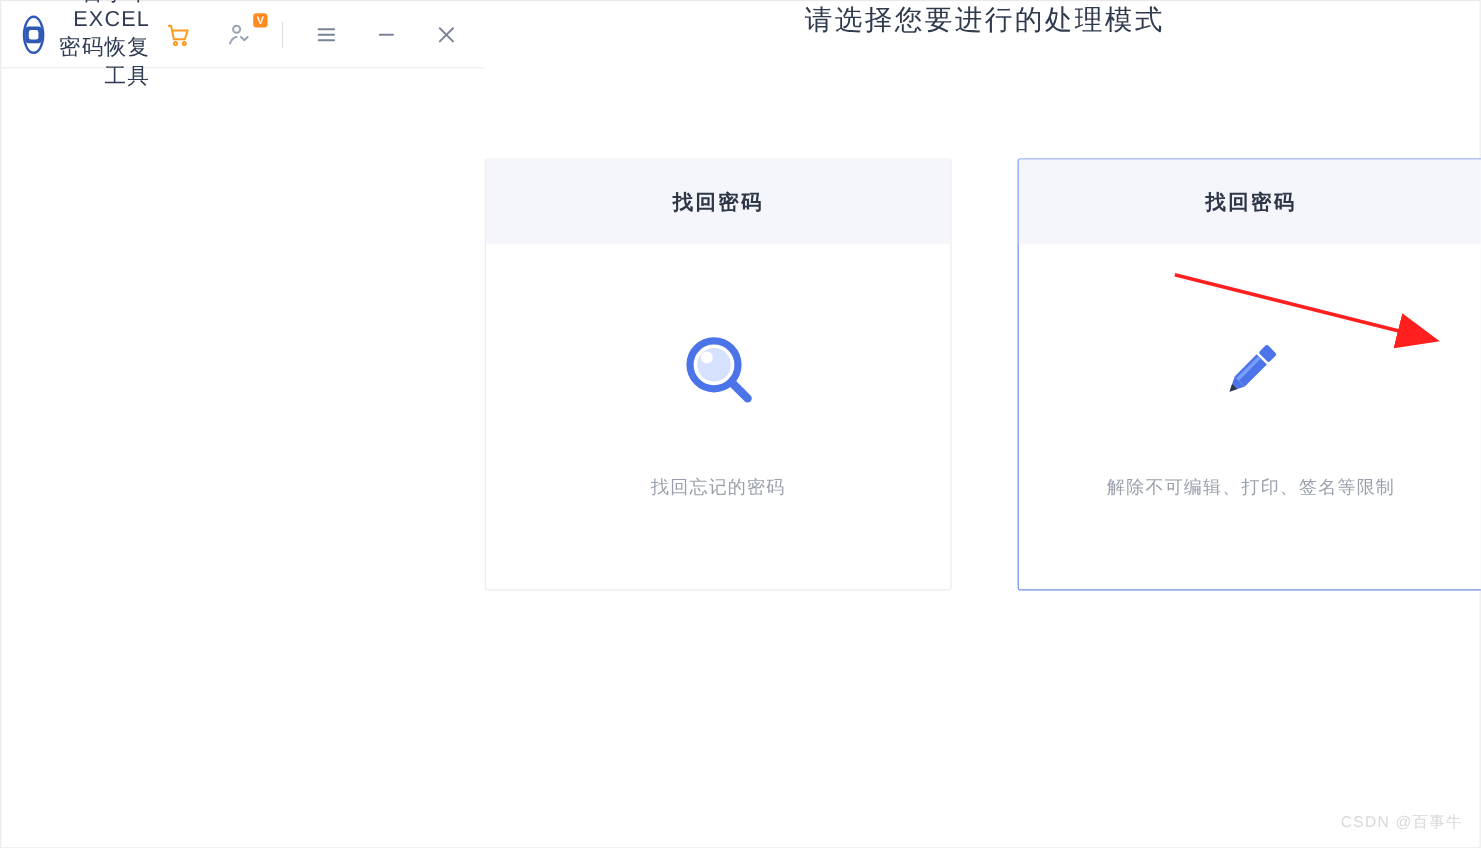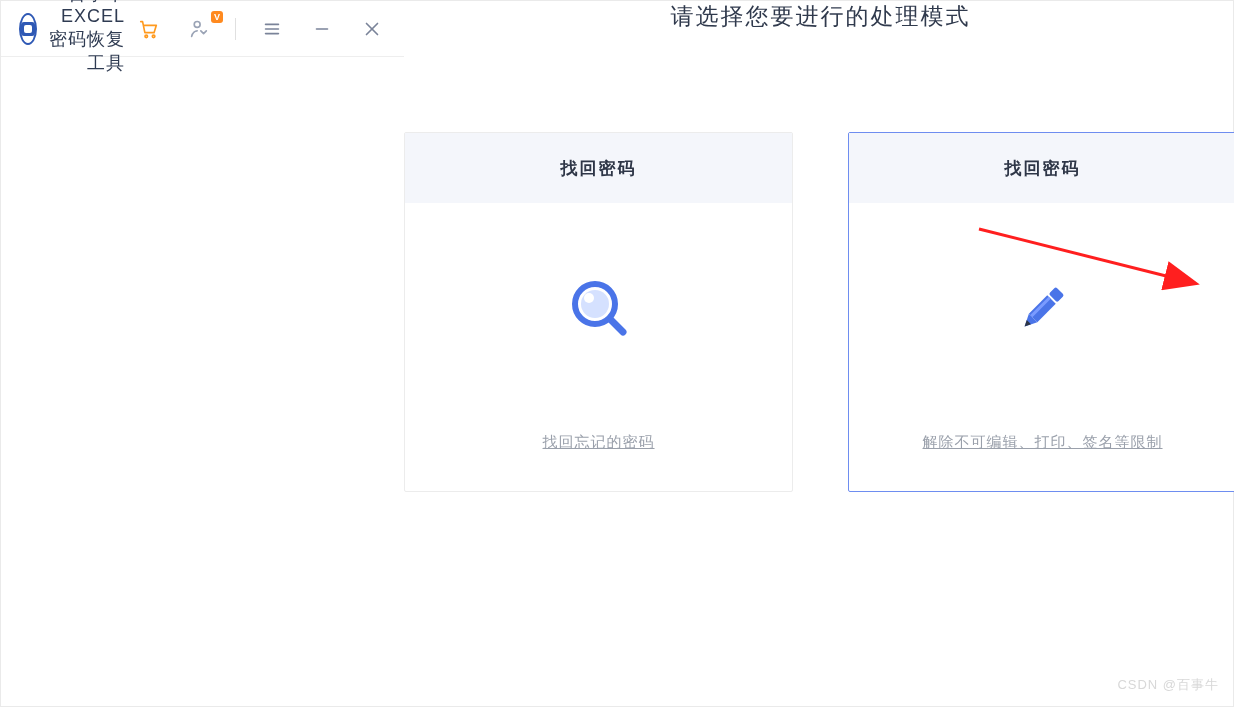--- a/index.html
+++ b/index.html
@@ -18,21 +18,21 @@
   .user-wrap { position: relative; }
   .vip-badge { position: absolute; top: -4px; right: -10px; background: #ff8a1f; color: #fff; font-size: 9px; font-weight: bold; padding: 0 3px; border-radius: 3px; line-height: 12px; }
   .vbar { width: 1px; height: 22px; background: #e0e0e0; }
   .content { flex: 1; display: flex; flex-direction: column; align-items: center; position: relative; }
   .heading { font-size: 23px; color: #303a4d; letter-spacing: 2px; font-weight: 500; }
   .cards { margin-top: 100px; display: flex; gap: 55px; }
   .card { width: 389px; height: 360px; border: 1px solid #ececec; border-radius: 2px; display: flex; flex-direction: column; align-items: center; cursor: pointer; background: #fff; }
   .card.selected { border: 1.5px solid #6e8df0; }
   .card-head { width: 100%; height: 70px; background: #f4f6fb; display: flex; align-items: center; justify-content: center; font-size: 17px; font-weight: 600; color: #2e3647; letter-spacing: 2px; }
   .card-icon { margin-top: 70px; width: 70px; height: 70px; display: flex; align-items: center; justify-content: center; }
-  .card-desc { margin-top: 90px; font-size: 15px; color: #9aa0ab; letter-spacing: 1px; text-decoration: underline; }
+  .card-desc { margin-top: 54px; font-size: 15px; color: #9aa0ab; letter-spacing: 1px; }
   .arrow-svg { position: absolute; top: 220px; left: 570px; pointer-events: none; }
   .watermark { position: absolute; right: 18px; bottom: 12px; font-size: 13px; color: #d8d8d8; letter-spacing: 1px; }
 </style>
 </head>
 <body>
 
 <div class="window">
 
   <div class="titlebar">
     <div class="logo-wrap">

